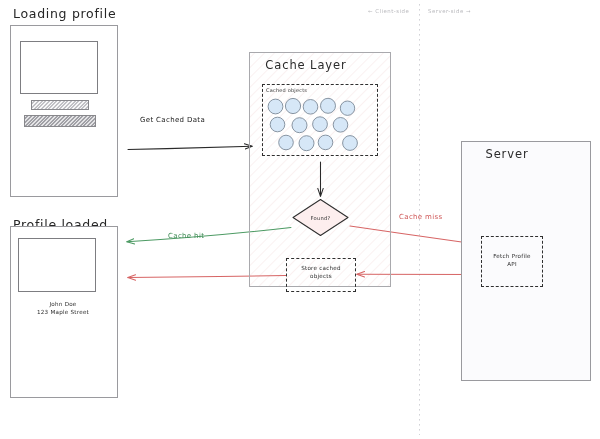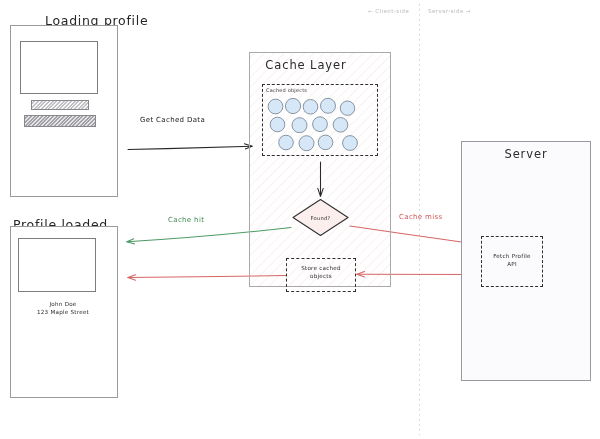--- a/index.html
+++ b/index.html
@@ -172,21 +172,21 @@
       <clipPath id="avatar-clip">
           <circle cx="57" cy="265" r="22.6"></circle>
         </clipPath>
       <g clip-path="url(#avatar-clip)">
         <circle cx="57" cy="256.5" r="9.2" fill="#111111"></circle>
         <ellipse cx="57" cy="288" rx="15.4" ry="14.6" fill="#111111"></ellipse>
       </g>
     </g>
   </svg>
 
-  <div class="t section-label" style="left:13px; top:13px;margin-left:32px;">Loading profile</div>
+  <div class="t section-label" style="left:13px; top:6px;">Loading profile</div>
 
   <div class="panel" style="left:10px; top:25px; width:108px; height:172px;"></div>
 
   <div class="inner-box" style="left:20px; top:41px; width:78px; height:53px;"></div>
 
   <div class="skeleton" style="left:31px; top:100px; width:58px; height:10px;"></div>
 
   <div class="skeleton dark" style="left:24px; top:115px; width:72px; height:12px;"></div>
 
   <div class="t section-label" style="left:13px; top:217px;">Profile loaded</div>
@@ -229,30 +229,30 @@
 
   <div class="t micro" style="left:293px; top:214.5px; width:55px; text-align:center; font-size:5.2px;">Found?</div>
 
   <div class="dashed-box" style="left:286px; top:258px; width:70px; height:34px;"></div>
 
   <div class="t tiny" style="left:286px; top:265px; width:70px; text-align:center;">Store cached
 objects</div>
 
   <div class="panel server" style="left:461px; top:141px; width:130px; height:240px;"></div>
 
-  <div class="t panel-title" style="left:461px; top:147px; width:130px; text-align:center;">Server</div>
+  <div class="t panel-title" style="left:442px; top:147px; width:130px; text-align:center;">Server</div>
 
   <div class="dashed-box" style="left:481px; top:236px; width:62px; height:51px;"></div>
 
   <div class="t tiny" style="left:481px; top:253px; width:62px; text-align:center;">Fetch Profile
 API</div>
 
   <div class="t edge-label" style="left:140px; top:116px;">Get Cached Data</div>
 
-  <div class="t edge-label green" style="left:168px; top:216px;">Cache hit</div>
+  <div class="t edge-label green" style="left:168px; top:232px;">Cache hit</div>
 
   <div class="t edge-label red" style="left:399px; top:213px;">Cache miss</div>
 
   <div class="t divider-label" style="left:368px; top:8px;">← Client-side</div>
 
   <div class="t divider-label" style="left:428px; top:8px;">Server-side →</div>
 
 </div>
 
 </body></html>

